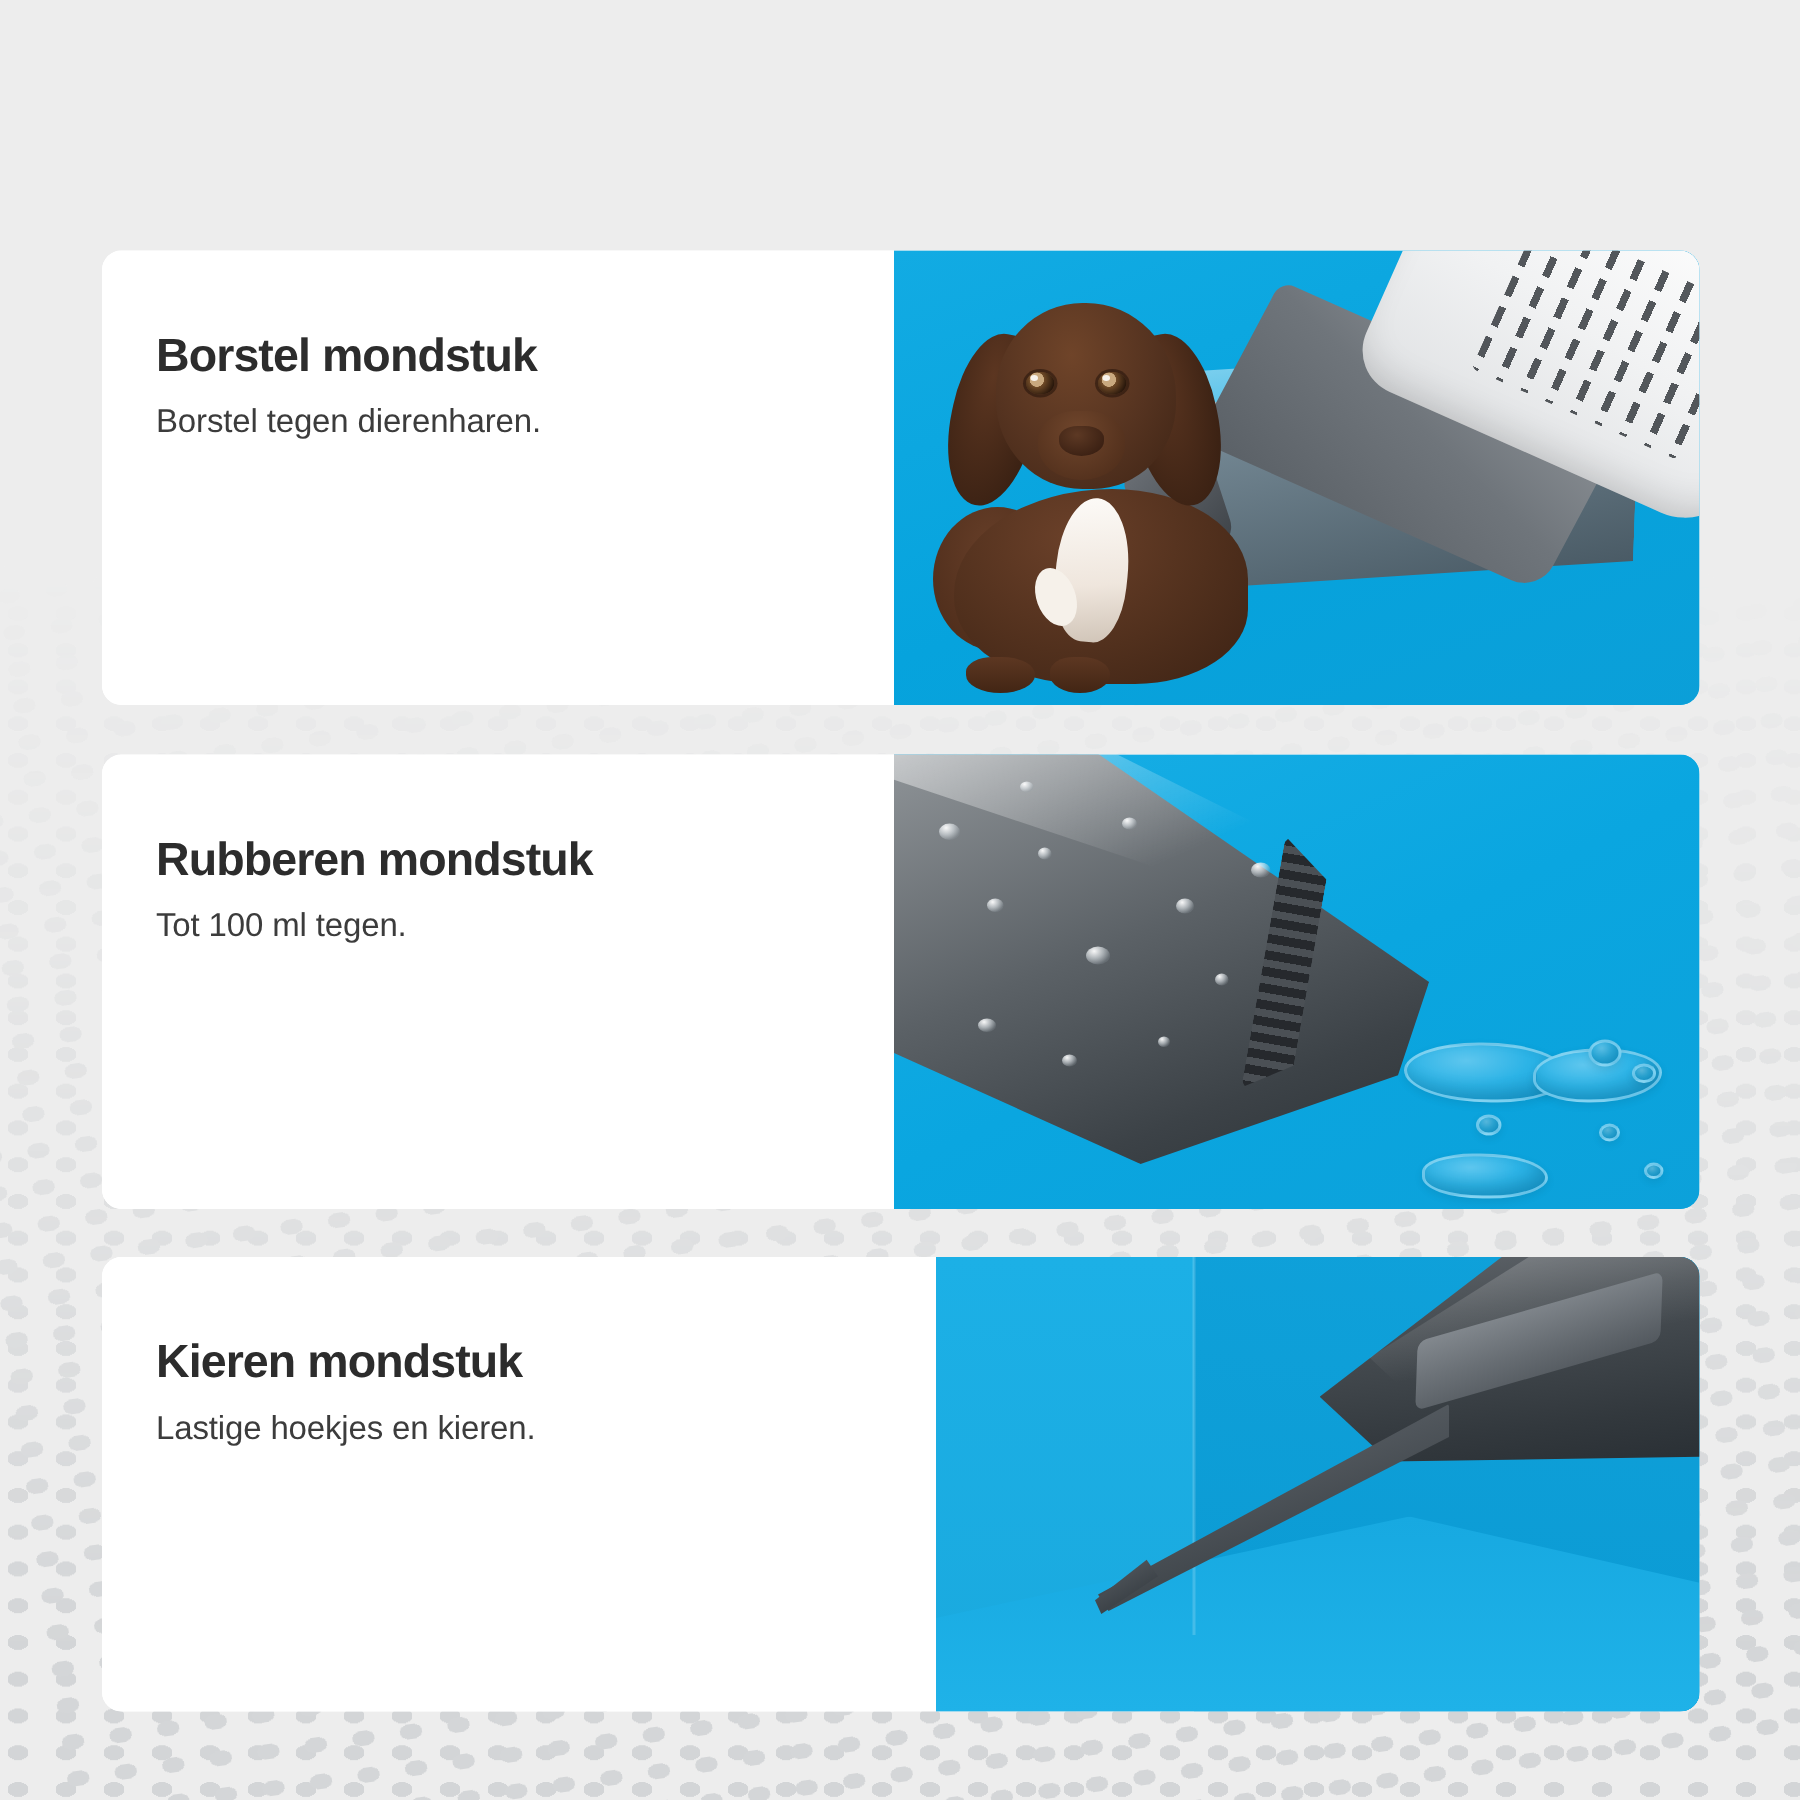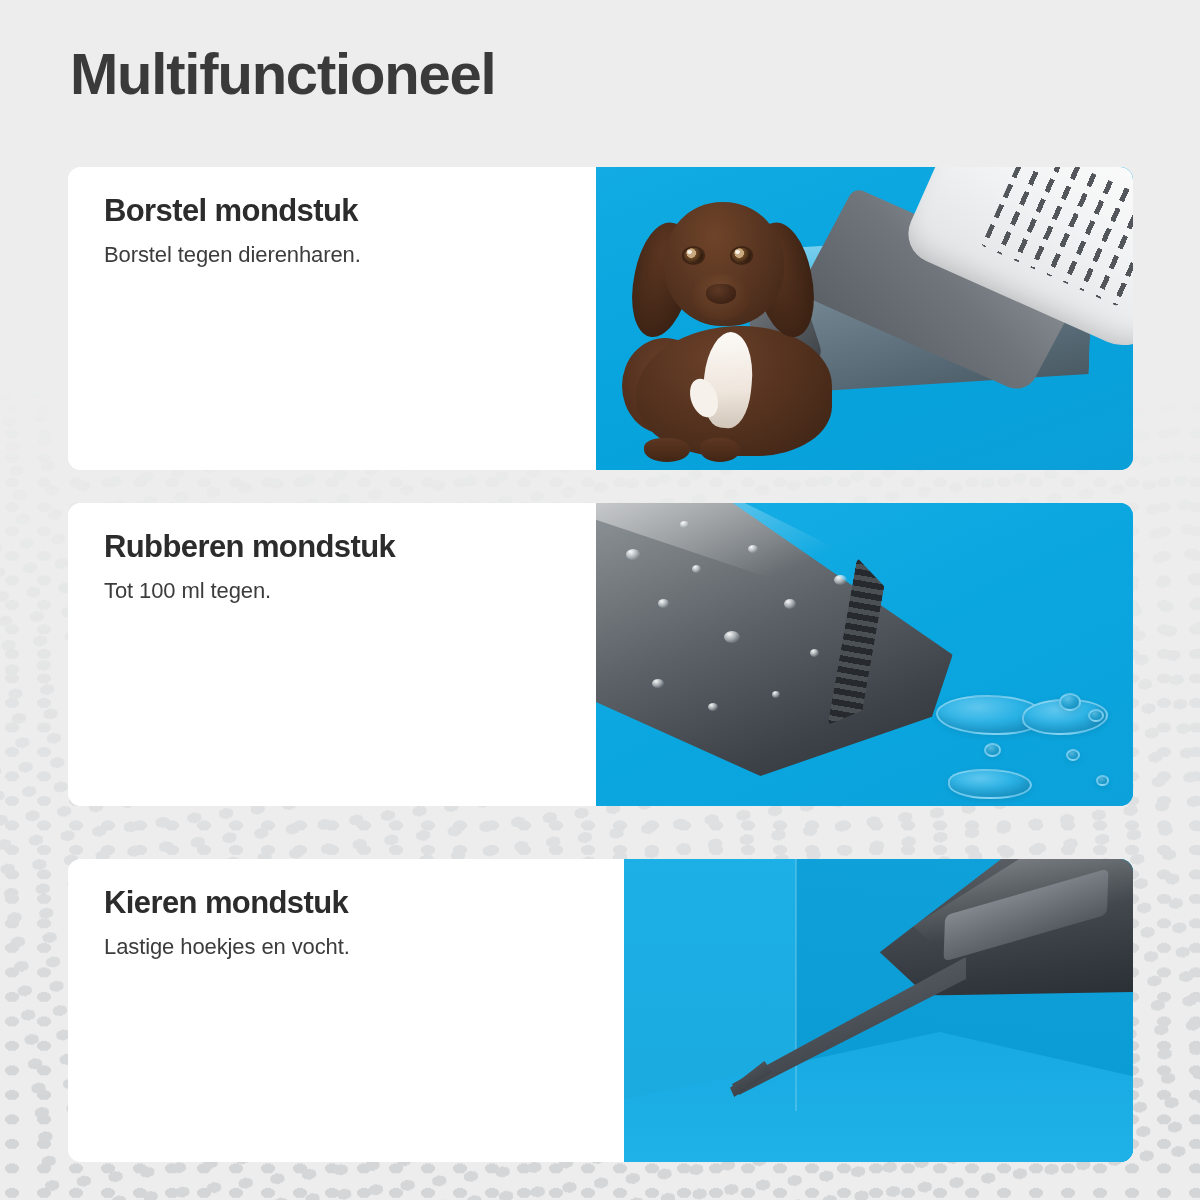--- a/index.html
+++ b/index.html
@@ -69,26 +69,26 @@
     width: 1065px;
     height: 303px;
     background: #ffffff;
     border-radius: 13px;
     overflow: hidden;
     display: flex;
     box-shadow: 0 0 0 0 rgba(0,0,0,0);
   }
   #card-1 { top: 167px; }
   #card-2 { top: 503px; }
-  #card-3 { top: 859px; gap: 28px; }
+  #card-3 { top: 838px; gap: 28px; }
 
   .card-text {
     width: 528px;
     flex: none;
-    padding: 24px 34px 0 36px;
+    padding: 50px 34px 0 36px;
     background: #fff;
   }
   .card-heading {
     font-size: 31px;
     line-height: 40px;
     font-weight: 800;
     letter-spacing: -0.6px;
     color: #2c2c2c;
     margin-bottom: 9px;
     white-space: nowrap;
@@ -374,21 +374,20 @@
 </style>
 </head>
 <body>
 
 <div id="bg-pattern">
   <div class="dotgrid"></div>
 </div>
 
 <div id="page">
 
-  <h1 id="page-title">Multifunctioneel</h1>
 
   <section class="card" id="card-1">
     <div class="card-text">
       <div class="card-heading">Borstel mondstuk</div>
       <div class="card-sub">Borstel tegen dierenharen.</div>
     </div>
     <div class="card-media">
       <div class="scene">
         <div class="blue-flat"></div>
 
@@ -457,21 +456,21 @@
         <div class="puddle" style="left:388px; top:240px; width:17px;  height:14px;"></div>
         <div class="puddle" style="left:470px; top:246px; width:14px;  height:12px;"></div>
         <div class="puddle" style="left:500px; top:272px; width:13px;  height:11px;"></div>
       </div>
     </div>
   </section>
 
   <section class="card" id="card-3">
     <div class="card-text">
       <div class="card-heading">Kieren mondstuk</div>
-      <div class="card-sub">Lastige hoekjes en vocht.</div>
+      <div class="card-sub">Lastige hoekjes en kieren.</div>
     </div>
     <div class="card-media">
       <div class="scene">
         <div class="corner-left"></div>
         <div class="corner-right"></div>
         <div class="corner-floor"></div>
         <div class="corner-seam"></div>
 
         <div class="crevice-handle"></div>
         <div class="crevice-handle-hi"></div>

